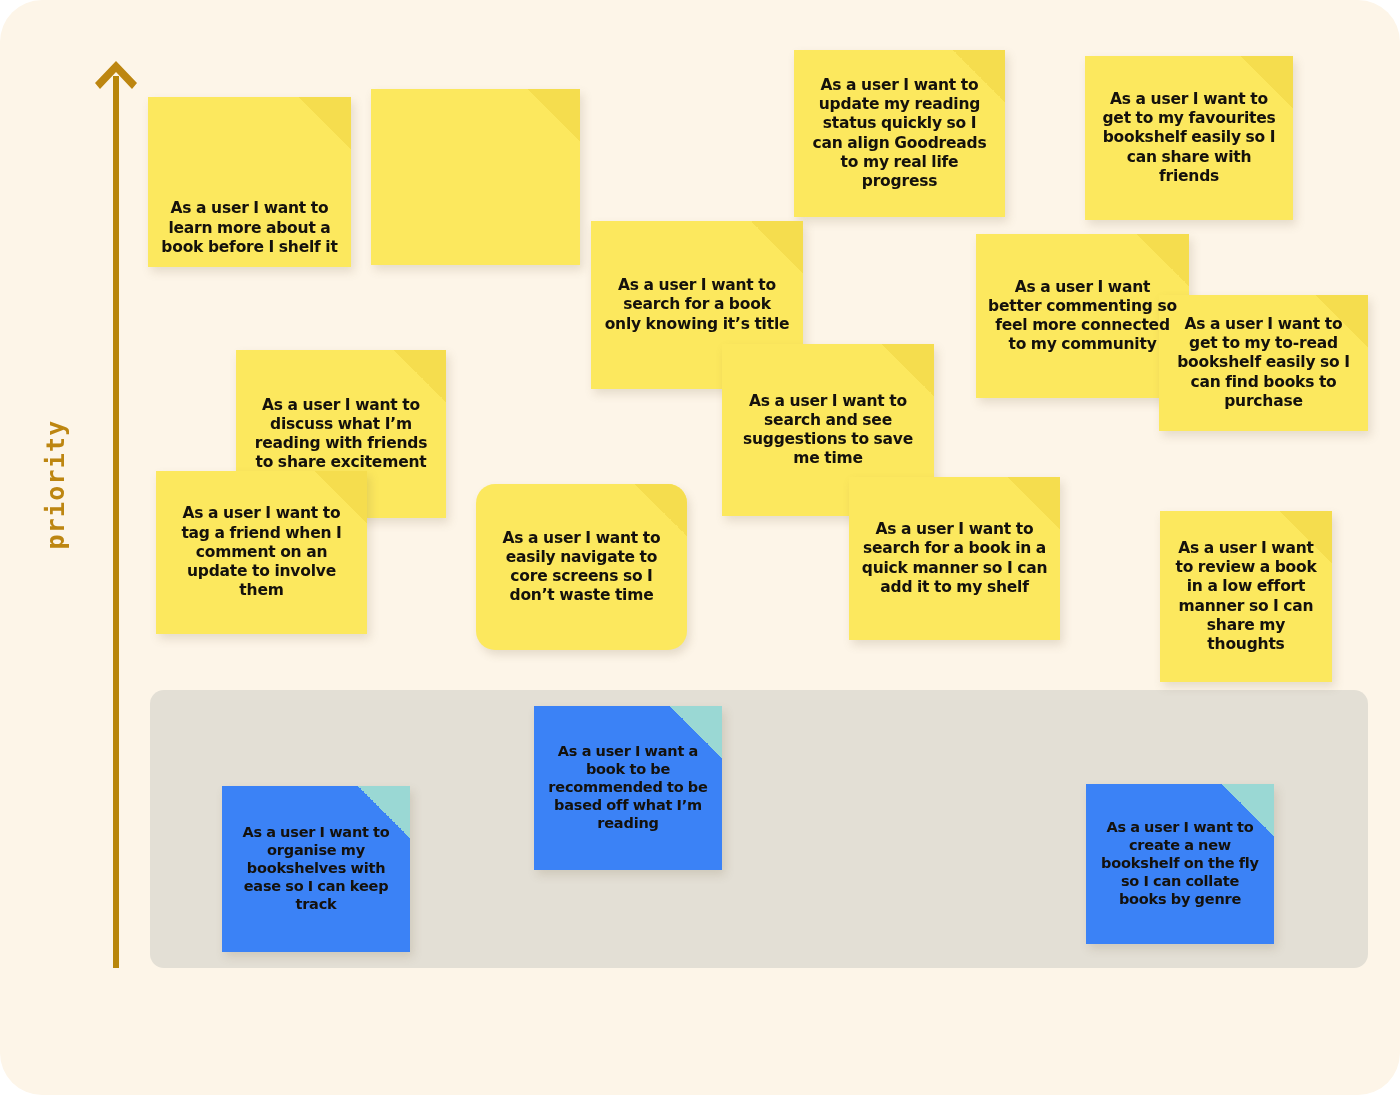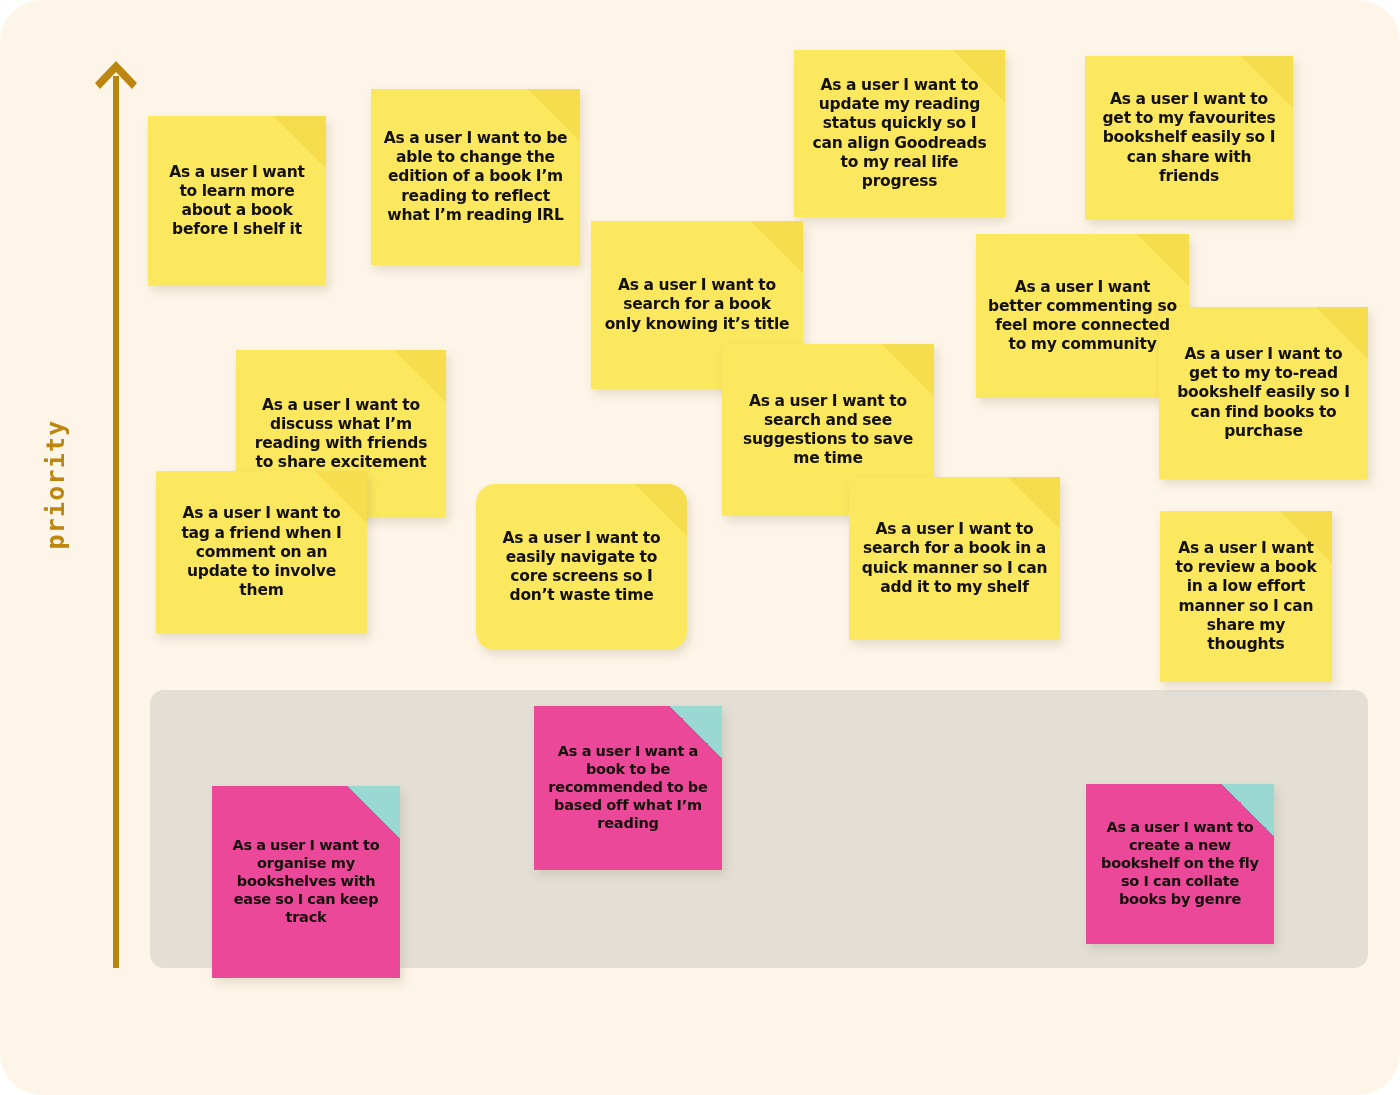--- a/index.html
+++ b/index.html
@@ -90,21 +90,21 @@
     top: 0;
     right: 0;
     width: 52px;
     height: 52px;
     pointer-events: none;
   }
   .note-yellow { background: #fce85e; }
   .note-yellow .fold {
     background: linear-gradient(225deg, #f5dd4e 0%, #f5dd4e 50%, rgba(245,221,78,0) 50%);
   }
-  .note-blue { background: #ec4899; }
+  .note-blue { background: #3b82f6; }
   .note-blue .fold {
     background: linear-gradient(225deg, #9ad8d4 0%, #9ad8d4 50%, rgba(154,216,212,0) 50%);
   }
   .note-text {
     position: relative;
     z-index: 2;
     text-align: center;
     font-family: "DejaVu Sans", sans-serif;
     font-weight: 700;
     font-size: 15.5px;
@@ -125,45 +125,44 @@
   <div class="axis-line"></div>
   <div class="axis-arrow">
     <svg width="48" height="36" viewBox="0 0 48 36">
       <path d="M24 3 L45 25 L40 31 L24 14 L8 31 L3 25 Z" fill="#bd8611"></path>
     </svg>
   </div>
 
   <div class="y-axis-label">priority</div>
 
   <div id="notes-layer">
-      <div class="note note-yellow" style="left: 148px; top: 116px; width: 178px; height: 170px;">
+      <div class="note note-yellow" style="left: 148px; top: 97px; width: 203px; height: 170px; align-items: flex-end;">
         <div class="fold"></div>
         <div class="note-text">As a user I want to learn more about a book before I shelf it</div>
       </div>
       <div class="note note-yellow" style="left: 371px; top: 89px; width: 209px; height: 176px;">
         <div class="fold"></div>
-        <div class="note-text">As a user I want to be able to change the edition of a book I’m reading to reflect what I’m reading IRL</div>
       </div>
       <div class="note note-yellow" style="left: 794px; top: 50px; width: 211px; height: 167px;">
         <div class="fold"></div>
         <div class="note-text">As a user I want to update my reading status quickly so I can align Goodreads to my real life progress</div>
       </div>
       <div class="note note-yellow" style="left: 1085px; top: 56px; width: 208px; height: 164px;">
         <div class="fold"></div>
         <div class="note-text">As a user I want to get to my favourites bookshelf easily so I can share with friends</div>
       </div>
       <div class="note note-yellow" style="left: 591px; top: 221px; width: 212px; height: 168px;">
         <div class="fold"></div>
         <div class="note-text">As a user I want to search for a book only knowing it’s title</div>
       </div>
       <div class="note note-yellow" style="left: 932px; top: 234px; width: 213px; height: 164px; margin-left: 44px;">
         <div class="fold"></div>
         <div class="note-text">As a user I want better commenting so feel more connected to my community</div>
       </div>
-      <div class="note note-yellow" style="left: 1159px; top: 307px; width: 209px; height: 172px;">
+      <div class="note note-yellow" style="left: 1159px; top: 295px; width: 209px; height: 136px;">
         <div class="fold"></div>
         <div class="note-text">As a user I want to get to my to-read bookshelf easily so I can find books to purchase</div>
       </div>
       <div class="note note-yellow" style="left: 236px; top: 350px; width: 210px; height: 168px;">
         <div class="fold"></div>
         <div class="note-text">As a user I want to discuss what I’m reading with friends to share excitement</div>
       </div>
       <div class="note note-yellow" style="left: 722px; top: 344px; width: 212px; height: 172px;">
         <div class="fold"></div>
         <div class="note-text">As a user I want to search and see suggestions to save me time</div>
@@ -177,21 +176,21 @@
         <div class="note-text">As a user I want to easily navigate to core screens so I don’t waste time</div>
       </div>
       <div class="note note-yellow" style="left: 849px; top: 477px; width: 211px; height: 163px;">
         <div class="fold"></div>
         <div class="note-text">As a user I want to search for a book in a quick manner so I can add it to my shelf</div>
       </div>
       <div class="note note-yellow" style="left: 1160px; top: 511px; width: 172px; height: 171px;">
         <div class="fold"></div>
         <div class="note-text">As a user I want to review a book in a low effort manner so I can share my thoughts</div>
       </div>
-      <div class="note note-blue note-sm" style="left: 212px; top: 786px; width: 188px; height: 192px;">
+      <div class="note note-blue note-sm" style="left: 222px; top: 786px; width: 188px; height: 166px;">
         <div class="fold"></div>
         <div class="note-text">As a user I want to organise my bookshelves with ease so I can keep track</div>
       </div>
       <div class="note note-blue note-sm" style="left: 534px; top: 706px; width: 188px; height: 164px;">
         <div class="fold"></div>
         <div class="note-text">As a user I want a book to be recommended to be based off what I’m reading</div>
       </div>
       <div class="note note-blue note-sm" style="left: 1086px; top: 784px; width: 188px; height: 160px;">
         <div class="fold"></div>
         <div class="note-text">As a user I want to create a new bookshelf on the fly so I can collate books by genre</div>

